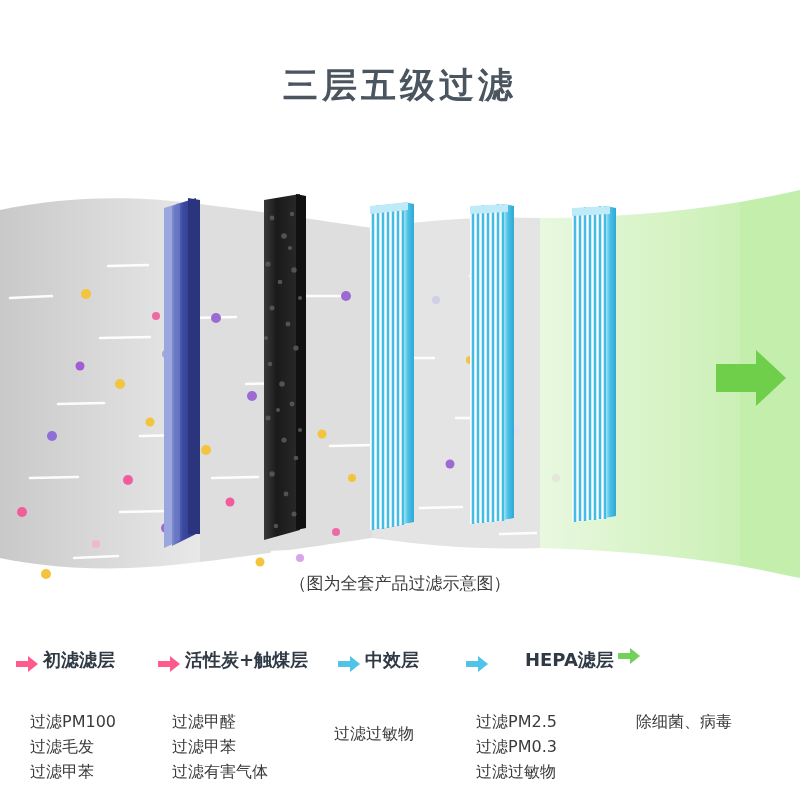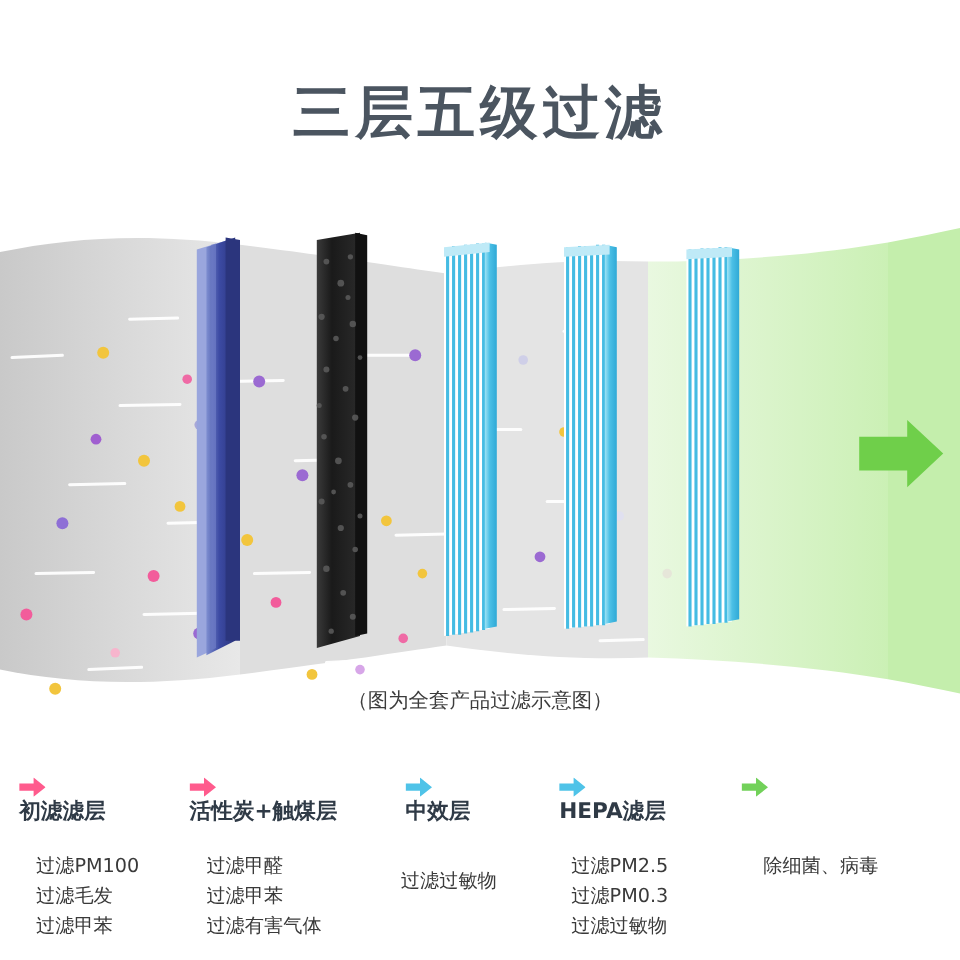--- a/index.html
+++ b/index.html
@@ -15,21 +15,21 @@
     position: relative;
   }
 
   
   #title {
     position: absolute;
     top: 62px;
     left: 0;
     width: 800px;
     text-align: center;
-    font-size: 48px;
+    font-size: 35px;
     font-weight: bold;
     letter-spacing: 4px;
     color: #4b5560;
     font-family: "DejaVu Sans", "Liberation Sans", sans-serif;
   }
 
   
   #stage {
     position: absolute;
     top: 178px;
@@ -57,23 +57,22 @@
   #legend {
     position: absolute;
     top: 648px;
     left: 0;
     width: 800px;
     height: 28px;
   }
   .legend-item {
     position: absolute;
     display: flex;
-    align-items: flex-start;
+    align-items: flex-end;
     white-space: nowrap;
-    flex-direction: column;
   }
   .legend-label {
     font-size: 18px;
     font-weight: bold;
     color: #2f3a46;
     font-family: "DejaVu Sans", "Liberation Sans", sans-serif;
   }
   .arrow-icon {
     display: inline-block;
     margin-right: 5px;
@@ -313,21 +312,21 @@
     <span class="legend-label">活性炭+触煤层</span>
   </div>
   <div class="legend-item" style="left:338px;">
     <span class="arrow-icon">
       <svg width="22" height="16" viewBox="0 0 22 16">
           <path d="M0,5 L12,5 L12,0 L22,8 L12,16 L12,11 L0,11 Z" fill="#4fc3e8"></path>
         </svg>
     </span>
     <span class="legend-label">中效层</span>
   </div>
-  <div class="legend-item" style="left:466px;">
+  <div class="legend-item" style="left:466px;gap:32px;">
     <span class="arrow-icon">
       <svg width="22" height="16" viewBox="0 0 22 16">
           <path d="M0,5 L12,5 L12,0 L22,8 L12,16 L12,11 L0,11 Z" fill="#4fc3e8"></path>
         </svg>
     </span>
     <span class="legend-label">HEPA滤层</span>
   </div>
   <div class="legend-item" style="left:618px;">
     <span class="arrow-icon">
       <svg width="22" height="16" viewBox="0 0 22 16">

